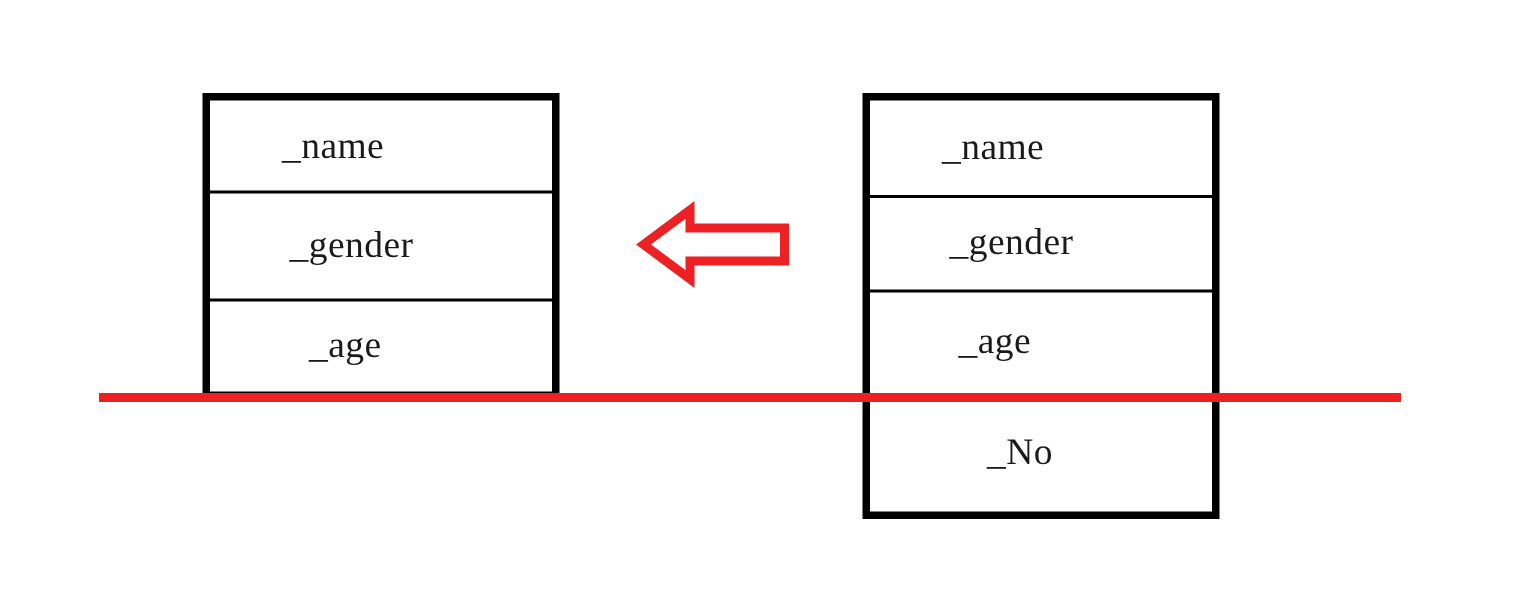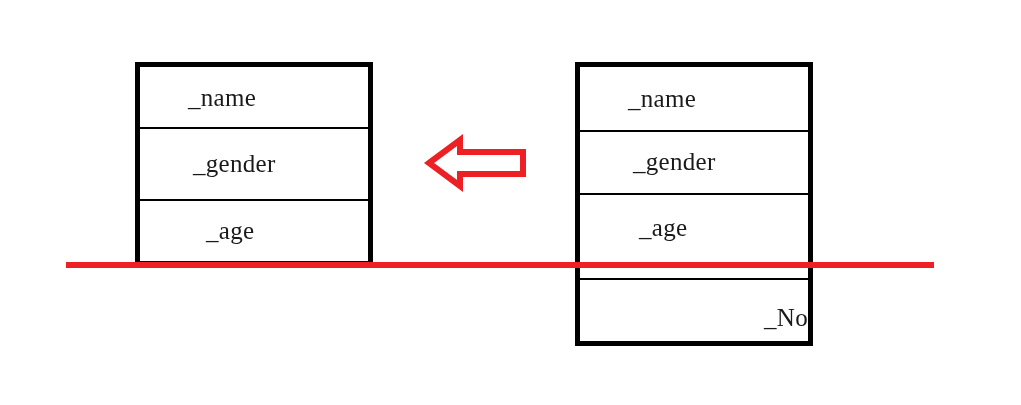--- a/index.html
+++ b/index.html
@@ -114,21 +114,21 @@
       <span class="field-label">_name</span>
     </div>
     <div class="field-row" style="top:63px; height:63px; padding-left:53px;">
       <span class="divider"></span>
       <span class="field-label">_gender</span>
     </div>
     <div class="field-row" style="top:126px; height:69px; padding-left:59px;">
       <span class="divider"></span>
       <span class="field-label">_age</span>
     </div>
-    <div class="field-row" style="top:211px; height:79px; padding-left:78px;justify-content:flex-end;">
+    <div class="field-row" style="top:195px; height:79px; padding-left:78px;">
       <span class="divider"></span>
       <span class="field-label">_No</span>
     </div>
   </div>
 
   <div id="arrow">
     <svg width="104" height="62" viewBox="0 0 104 62">
       <polygon points="5,31 36,8 36,20 99,20 99,42 36,42 36,54" fill="none" stroke="#ED2024" stroke-width="6" stroke-linejoin="miter" stroke-miterlimit="6"></polygon>
     </svg>
   </div>

